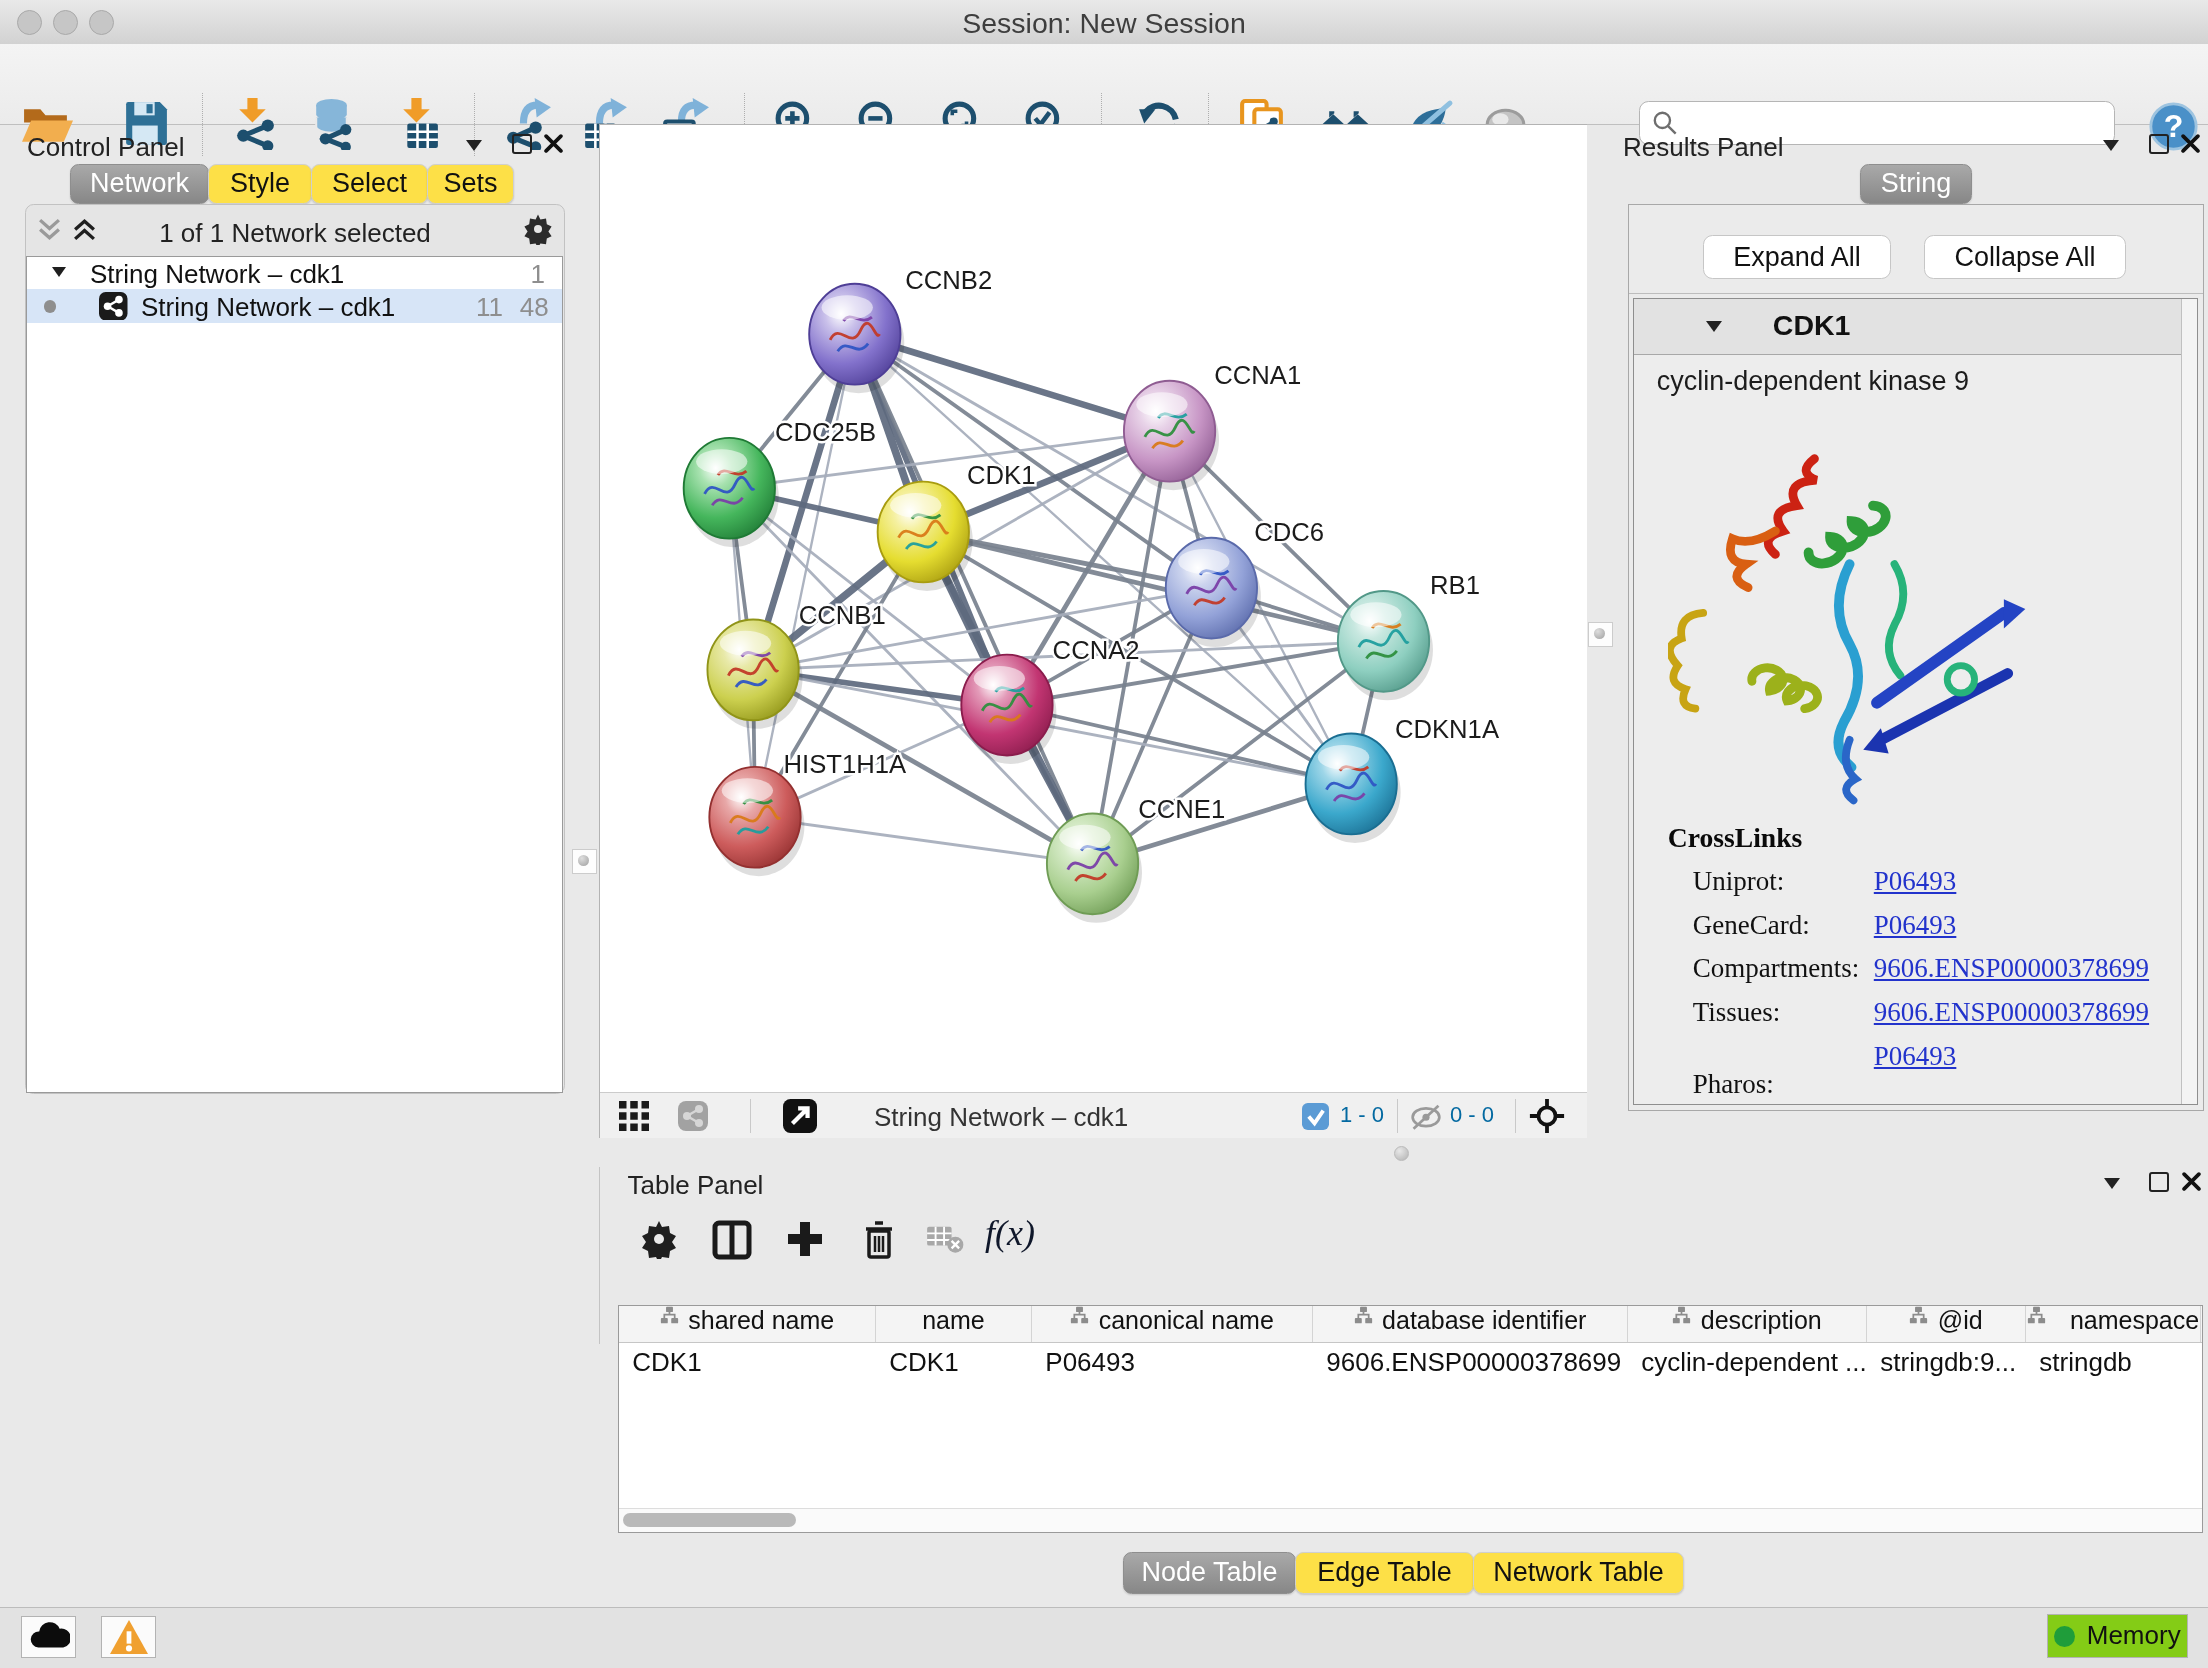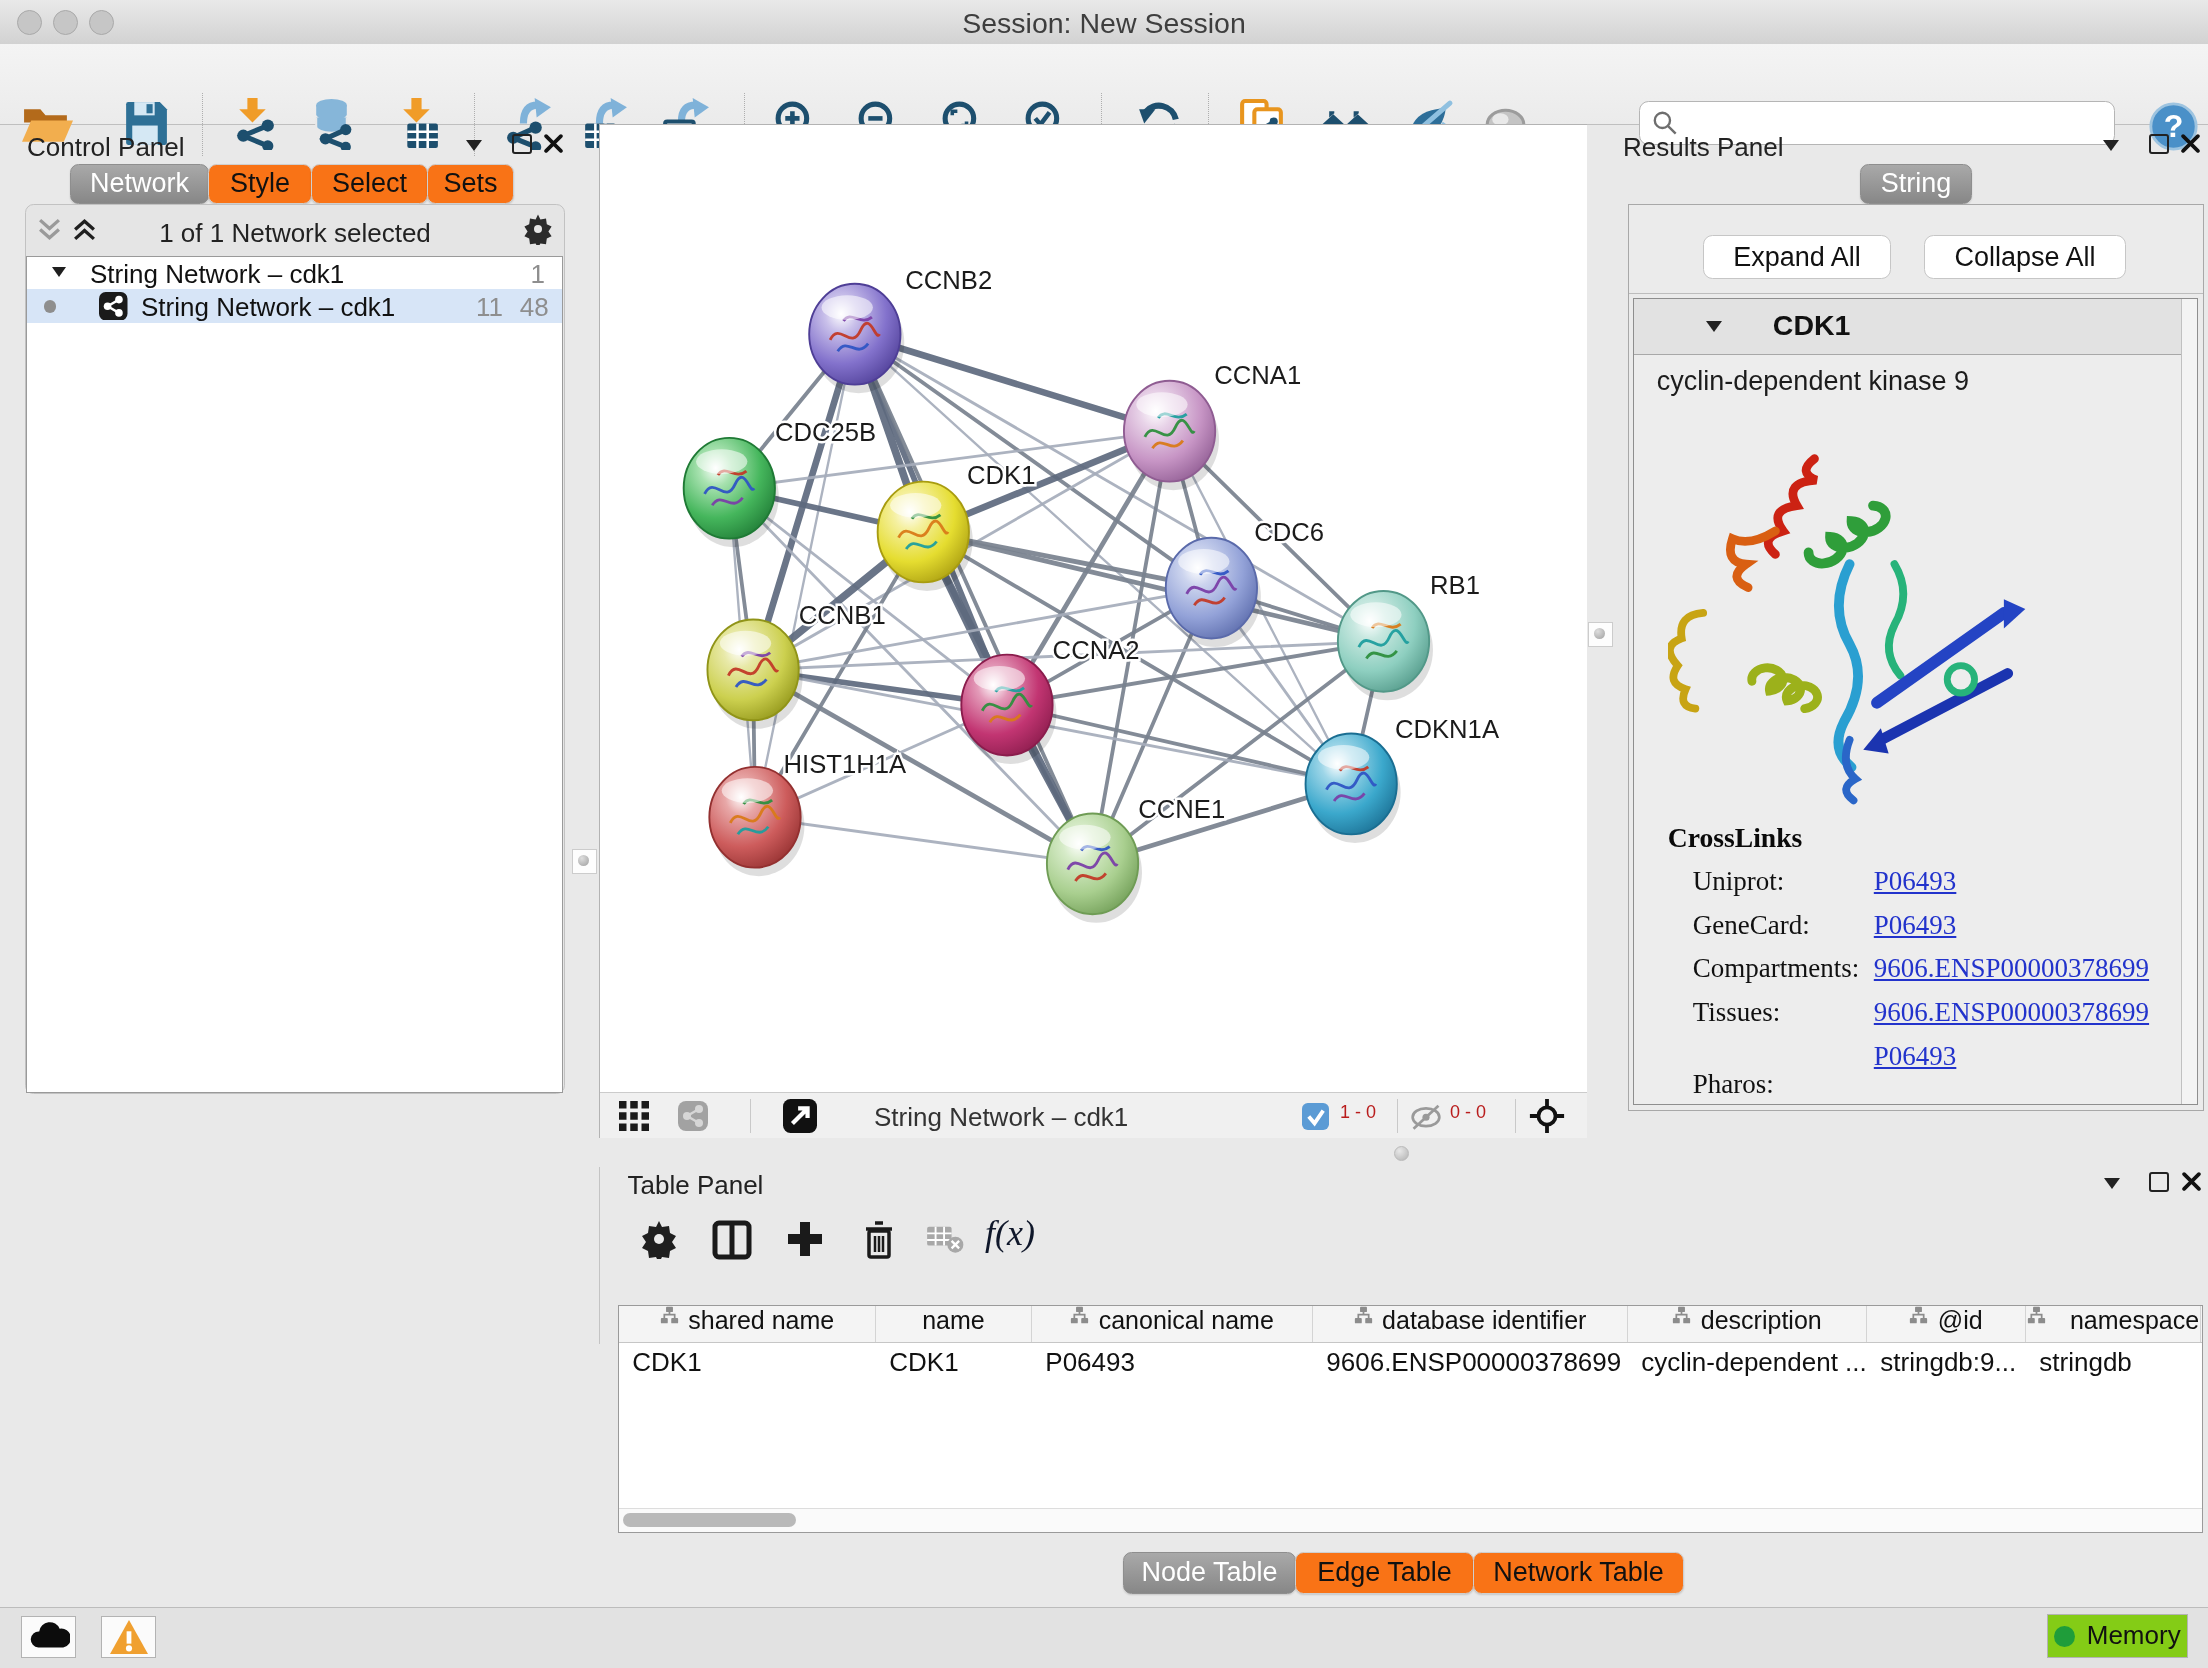--- a/index.html
+++ b/index.html
@@ -13,34 +13,34 @@
   #toolbar{position:absolute;left:0;top:44px;width:2208px;height:80px;background:linear-gradient(#f4f4f4,#ebebeb);border-bottom:1px solid #bfbfbf;}
   .tbtn{position:absolute;top:53px;width:55px;height:55px;border:none;background:transparent;padding:0;cursor:pointer;}
   .tsep{position:absolute;top:49px;height:63px;border-left:1.9px dotted #aeaeae;}
   #searchbox{position:absolute;left:1639px;top:57px;width:474px;height:42px;background:#fff;border:1px solid #b5b5b5;border-radius:9.5px;}
   #searchbox input{position:absolute;left:49px;top:3.8px;width:409px;height:32px;border:none;outline:none;font-size:25px;background:transparent;}
   
   .panel-title{font-size:26px;color:#222;}
   .pctrl{position:absolute;background:transparent;border:none;padding:0;cursor:pointer;}
   .tri{width:0;height:0;border-left:8.6px solid transparent;border-right:8.6px solid transparent;border-top:11.4px solid #222;display:inline-block;}
   .sqr{display:inline-block;width:16px;height:16px;border:2.4px solid #222;border-radius:2.9px;}
-  .tabbtn{position:absolute;height:38px;border:1px solid #cfcfcf;border-radius:8.6px;background:#f97316;font-size:27px;color:#111;text-align:center;line-height:36px;box-shadow:0 1px 1.9px rgba(0,0,0,.15);}
+  .tabbtn{position:absolute;height:38px;border:1px solid #cfcfcf;border-radius:8.6px;background:#fde047;font-size:27px;color:#111;text-align:center;line-height:36px;box-shadow:0 1px 1.9px rgba(0,0,0,.15);}
   .tabbtn.active{background:linear-gradient(#a9a9a9,#878787);color:#fff;border-color:#8e8e8e;}
   
   #ctl-box{position:absolute;left:25px;top:204px;width:538px;height:888px;background:#e5e5e5;border:1px solid #c2c2c2;border-radius:8.6px;}
   #tree{position:absolute;left:0px;top:51px;width:535px;height:835px;background:#fff;border:1.9px solid #9a9a9a;}
   .trow{position:relative;width:100%;height:32px;font-size:26px;color:#111;}
   #trow2{height:34px;background:#d7e5f7;}
   .count{position:absolute;color:#8e8e8e;}
   
   #canvas{position:absolute;left:599px;top:124px;width:987px;height:1014px;background:#fff;border-left:1px solid #b3b3b3;border-top:1px solid #b3b3b3;}
   #net-toolbar{position:absolute;left:0;bottom:0;width:100%;height:46px;background:#f0f0f0;border-top:1px solid #cbcbcb;}
   .nbtn{position:absolute;background:transparent;border:none;padding:0;cursor:pointer;}
   .vline{position:absolute;top:5.7px;height:34px;border-left:1px solid #c9c9c9;}
-  .cnt{position:absolute;top:8.6px;font-size:18px;color:#b91c1c;}
+  .cnt{position:absolute;top:8.6px;font-size:22px;color:#0369a1;}
   
   #res-outer{position:absolute;left:1628px;top:204px;width:574px;height:905px;background:#ebebeb;border:1px solid #a8a8a8;}
   .rbtn{position:absolute;top:30px;height:44px;background:#fff;border:1px solid #c6c6c6;border-radius:9.5px;font-size:27px;color:#111;cursor:pointer;}
   #res-inner{position:absolute;left:3.8px;top:93px;width:563px;height:805px;background:#ededed;border:1.9px solid #8e8e8e;}
   #res-scroll{position:absolute;right:0;top:0;width:15px;height:100%;background:#f3f3f3;border-left:1px solid #c0c0c0;}
   #cdk-head{position:absolute;left:0;top:0;width:100%;height:55px;background:#e2e2e2;border-bottom:1px solid #a8a8a8;}
   .serif{font-family:"Liberation Serif",serif;}
   .xl-label{position:absolute;left:59px;font-size:27px;color:#111;}
   .xl-value{position:absolute;left:240px;font-size:27px;color:#2233cc;text-decoration:underline;}
   

